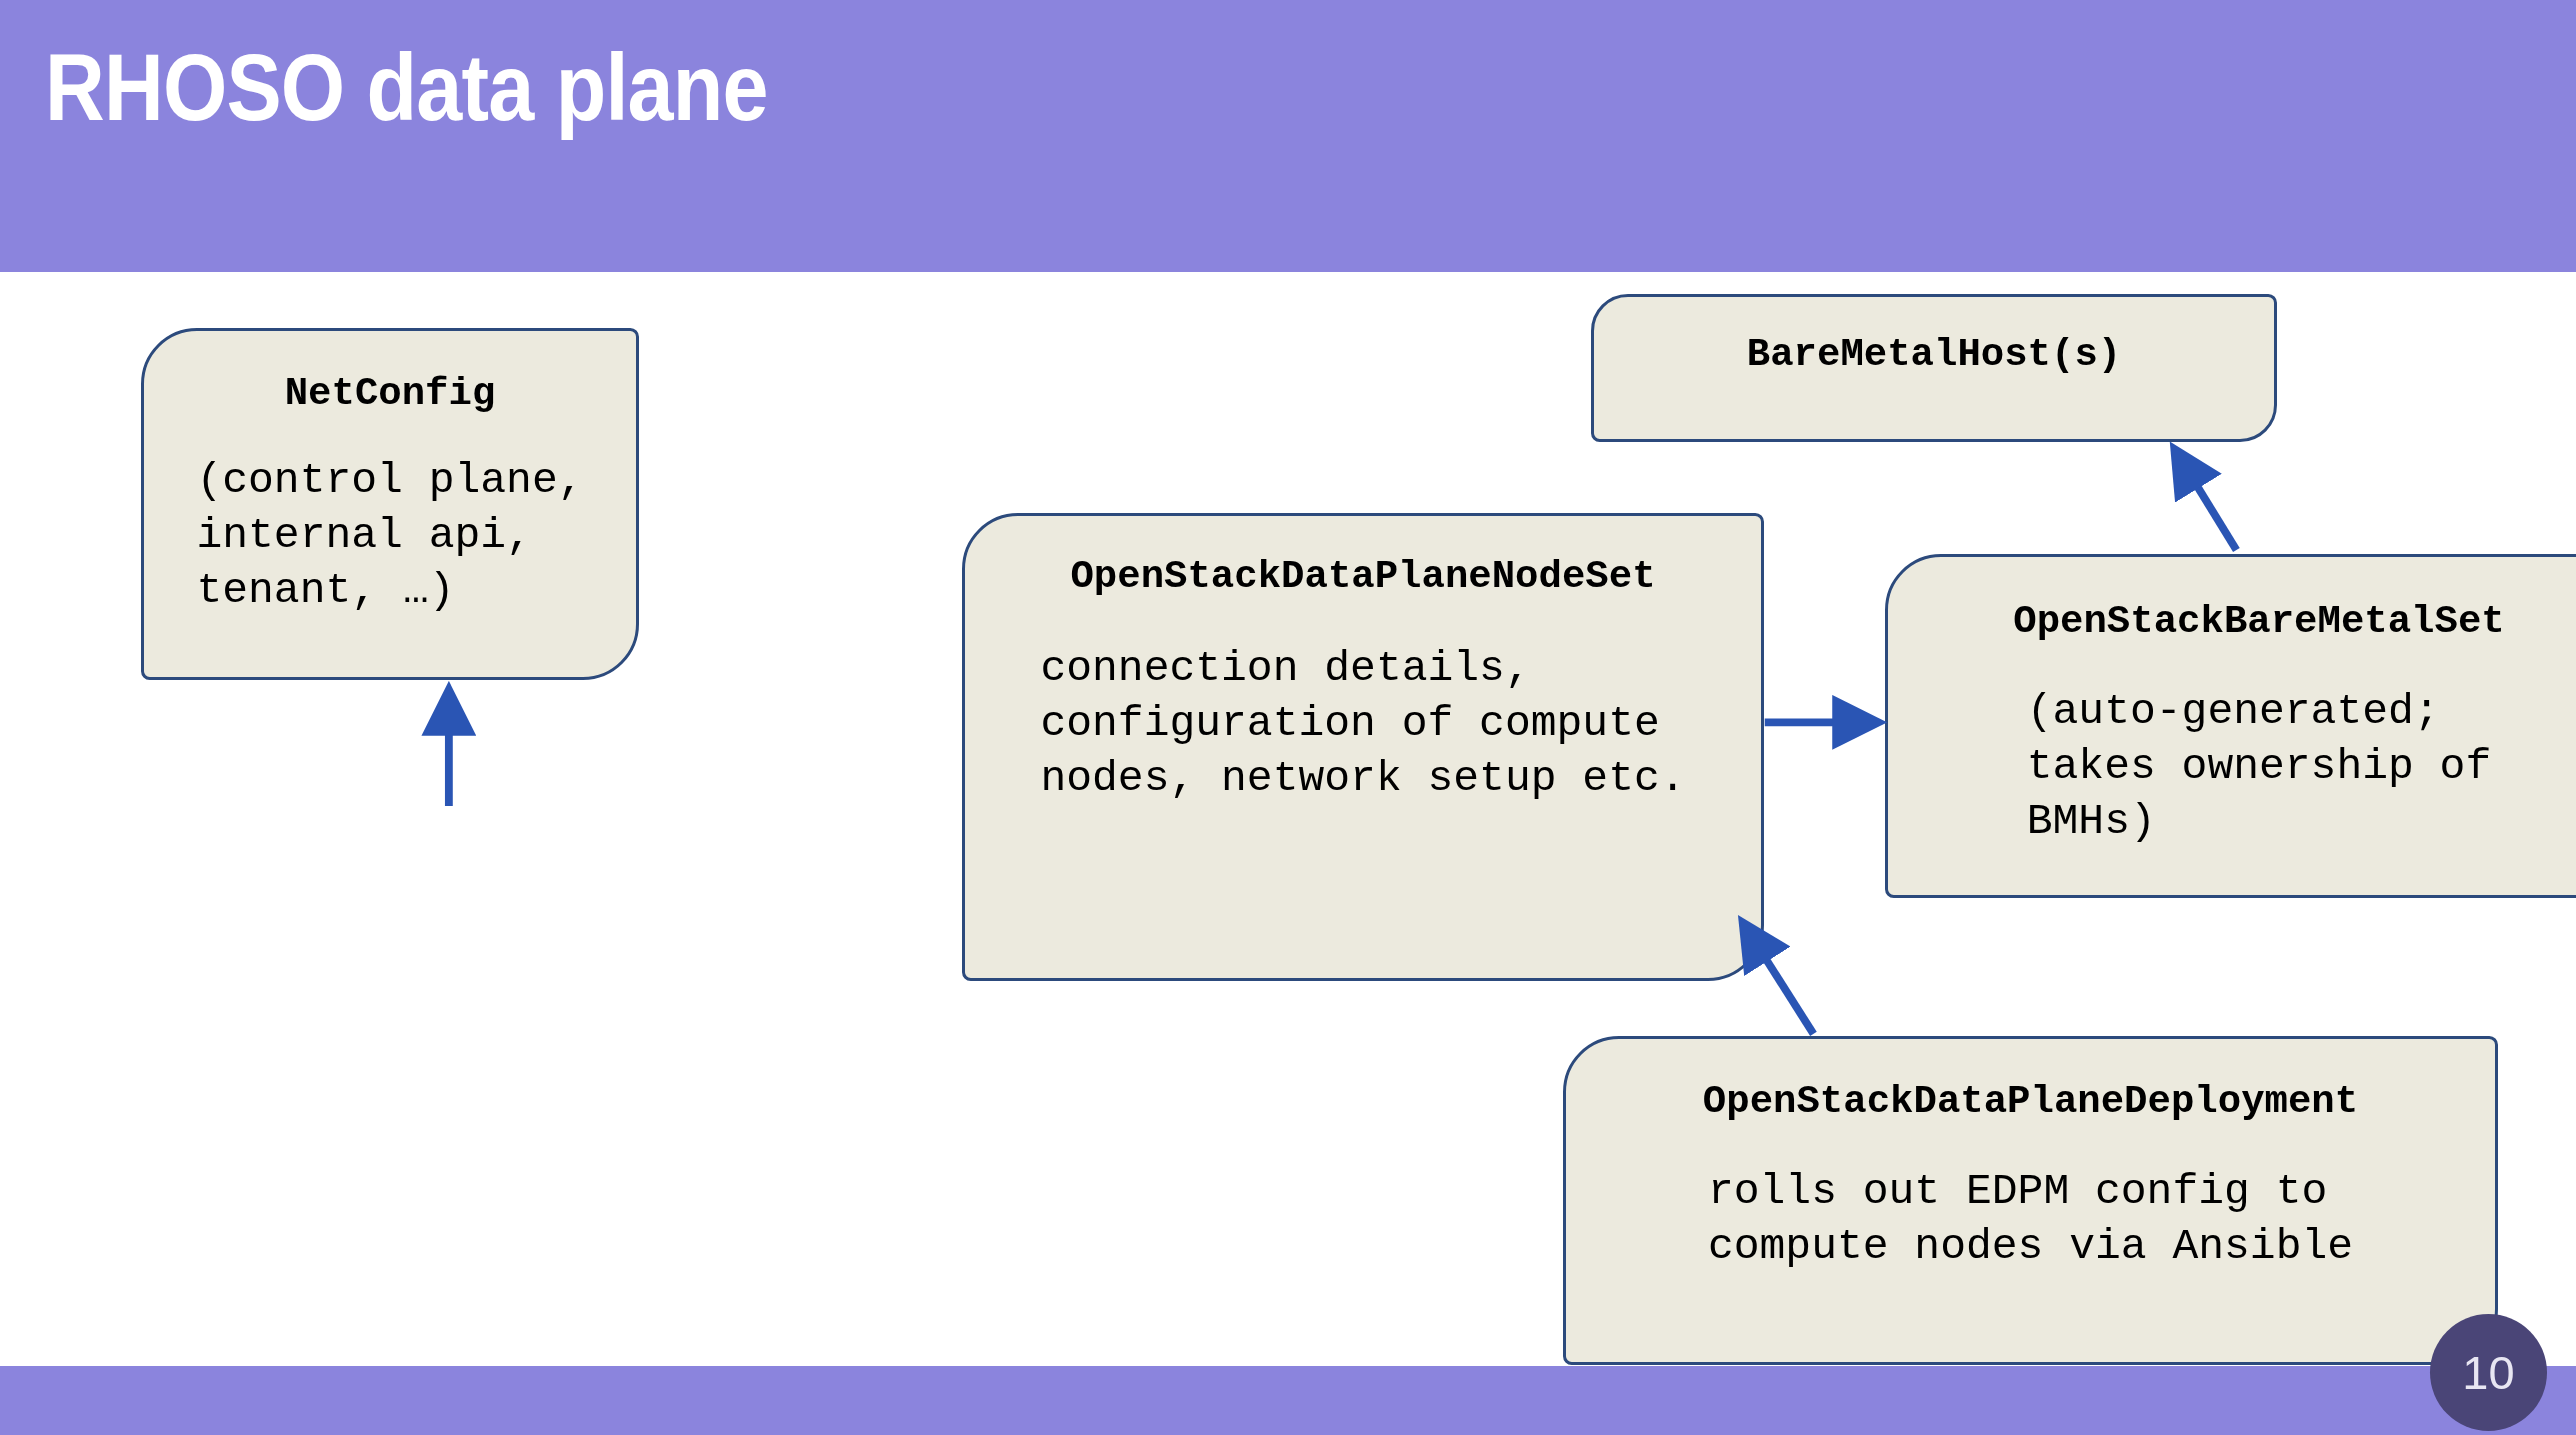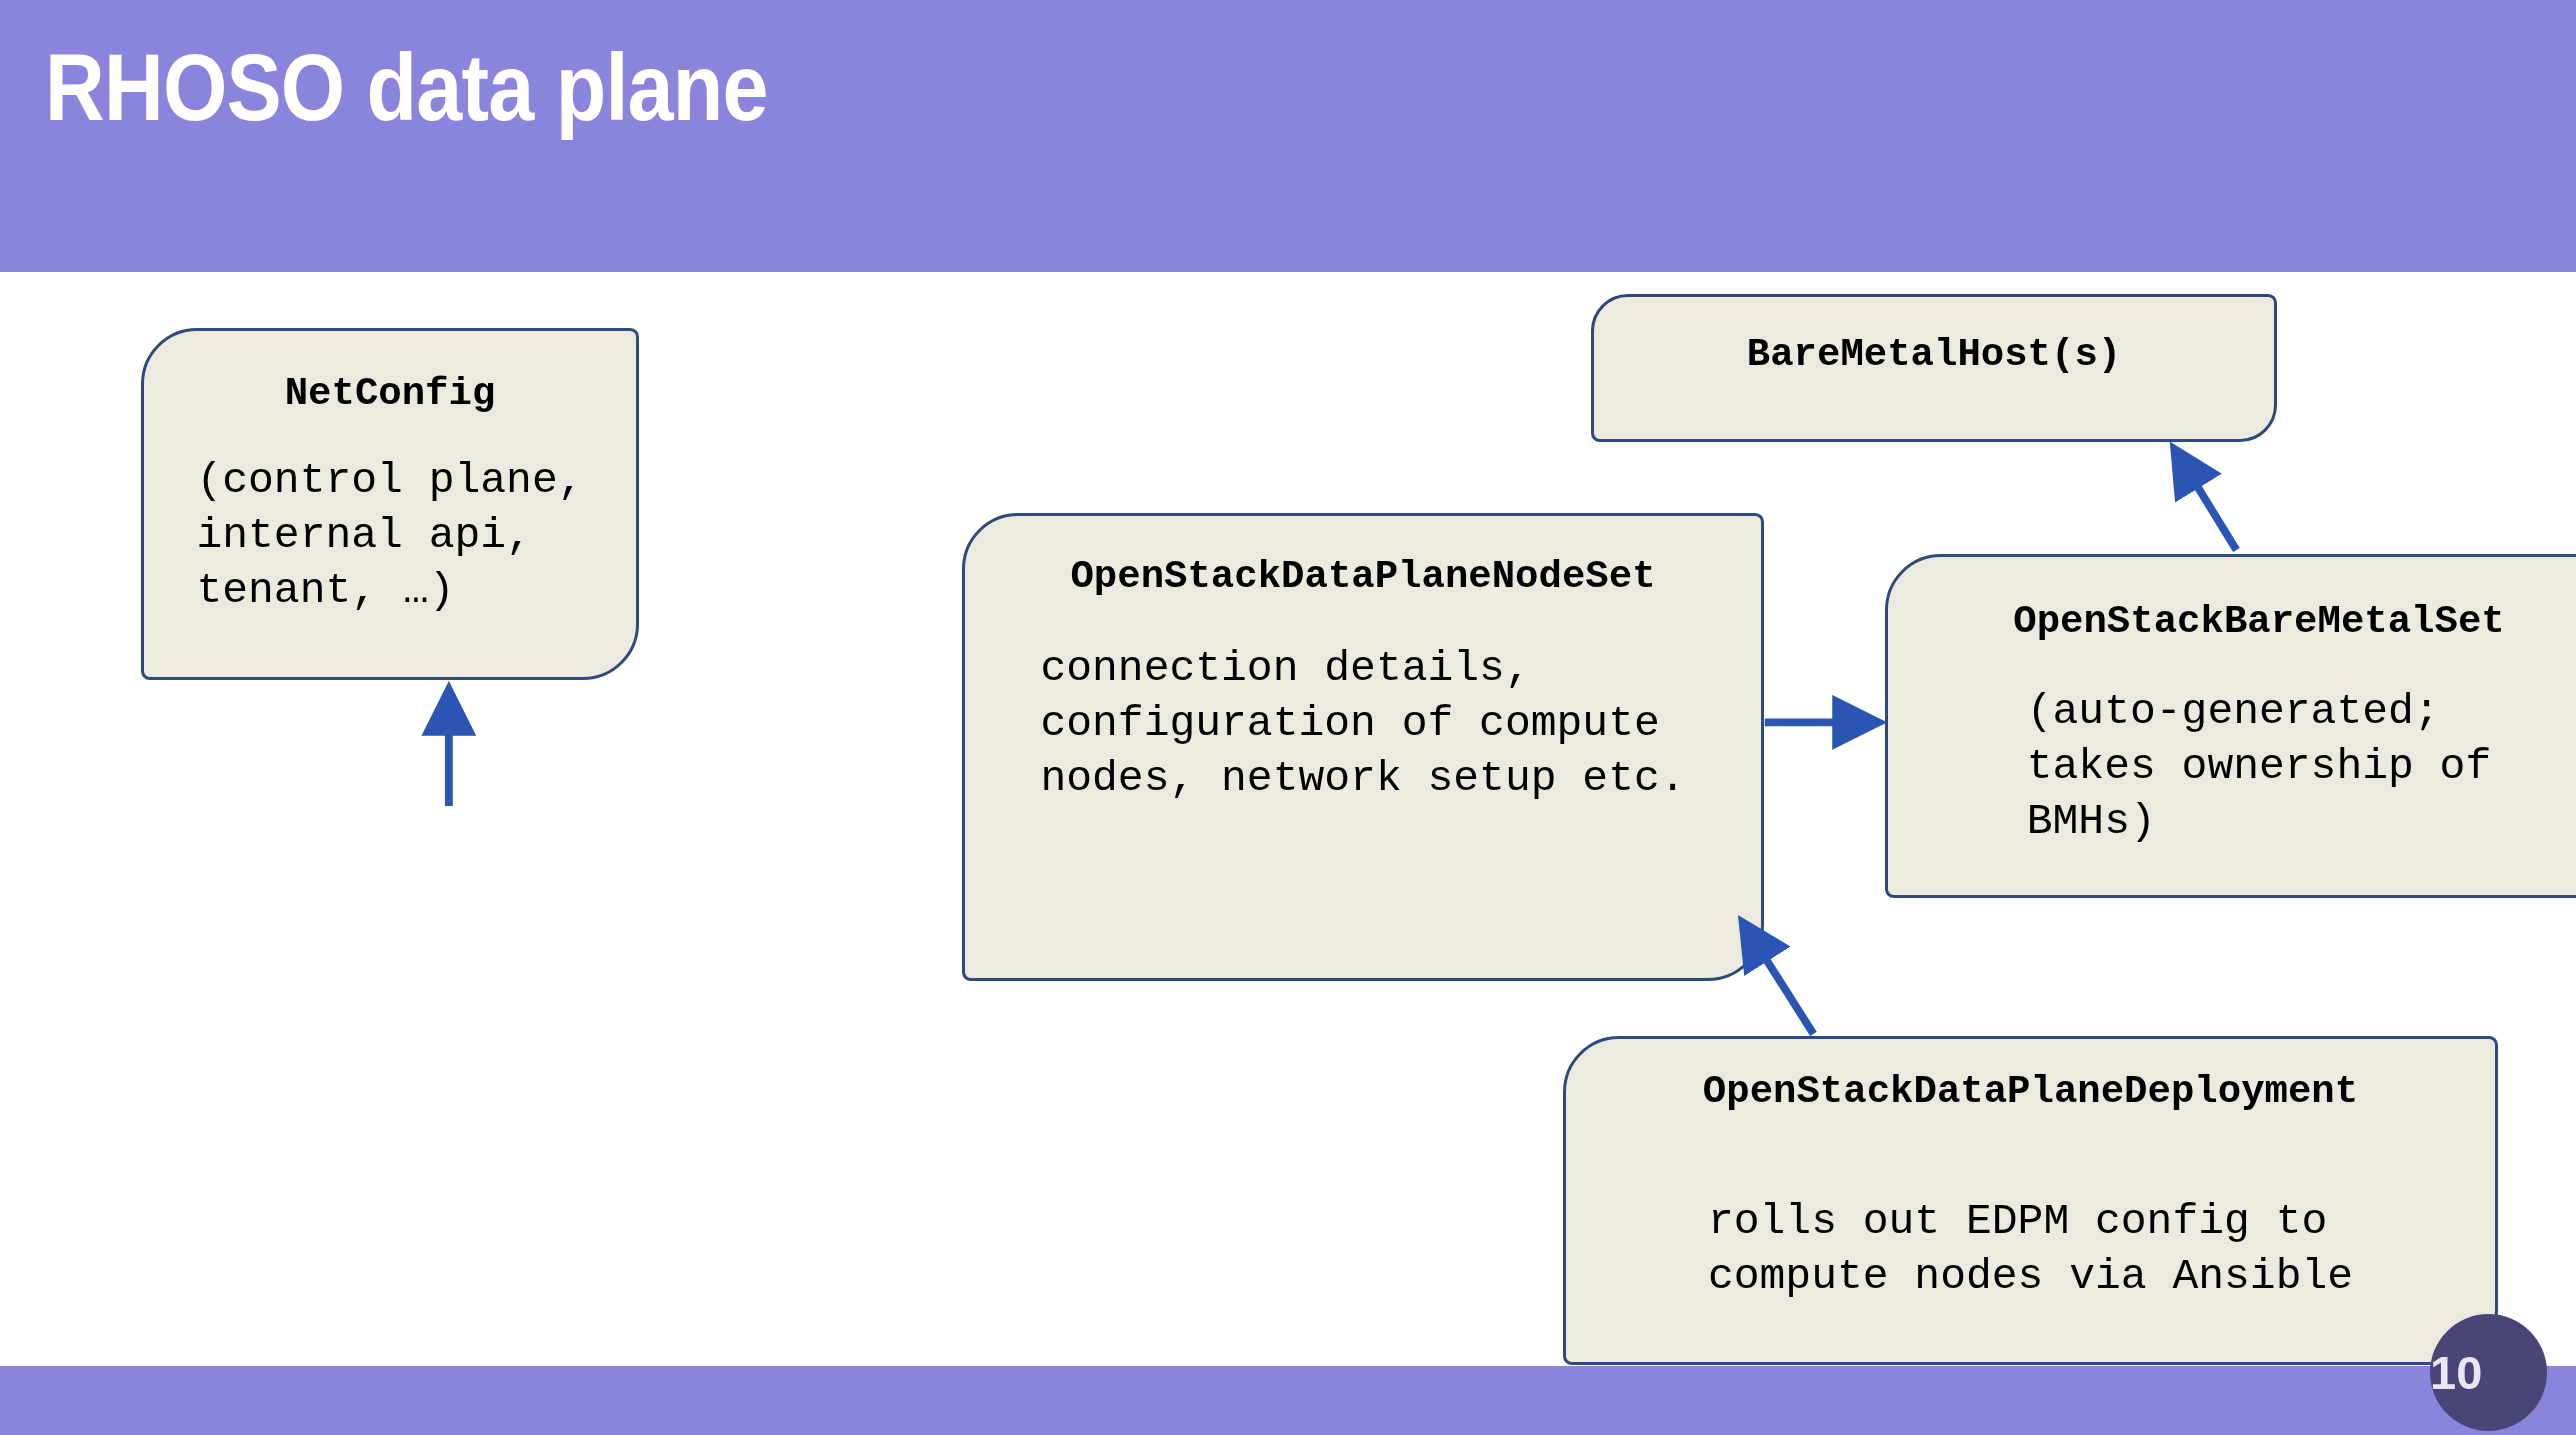--- a/index.html
+++ b/index.html
@@ -91,21 +91,21 @@
 
   #box-nodeset          { left: 950px; top: 513px;  width: 802px;  height: 468px;  padding-top: 40px; }
   #box-nodeset .node-body { margin-top: 42px; }
 
   #box-baremetalhost    { left: 1579px; top: 294px;  width: 686px;  height: 148px;  padding-top: 37px;
                           border-radius: 37px 8.7px 37px 8.7px; }
 
   #box-baremetalset     { left: 1873px; top: 554px;  width: 748px;  height: 344px;  padding-top: 44px; }
   #box-baremetalset .node-body { margin-top: 40px; }
 
-  #box-deployment       { left: 1551px; top: 1036px; width: 935px; height: 329px; padding-top: 32px; gap: 40px; }
+  #box-deployment       { left: 1551px; top: 1036px; width: 935px; height: 329px; padding-top: 42px; }
   #box-deployment .node-body { margin-top: 40px; }
 
   
   #arrow-layer {
     position: absolute;
     left: 0;
     top: 0;
     width: 2576px;
     height: 1436px;
     pointer-events: none;
@@ -115,24 +115,25 @@
   #page-badge {
     position: absolute;
     left: 2430px;
     top: 1314px;
     width: 117px;
     height: 117px;
     border-radius: 50%;
     background: #4a4577;
     display: flex;
     align-items: center;
+    justify-content: center;
     color: #e8e6f2;
     font-family: "Liberation Sans", sans-serif;
     font-size: 47px;
-    font-weight: bold;
+    font-weight: normal;
   }
 </style>
 </head>
 <body>
 
 <div id="slide">
 
   <div id="header-band" class="band"></div>
   <div id="footer-band" class="band"></div>
 

